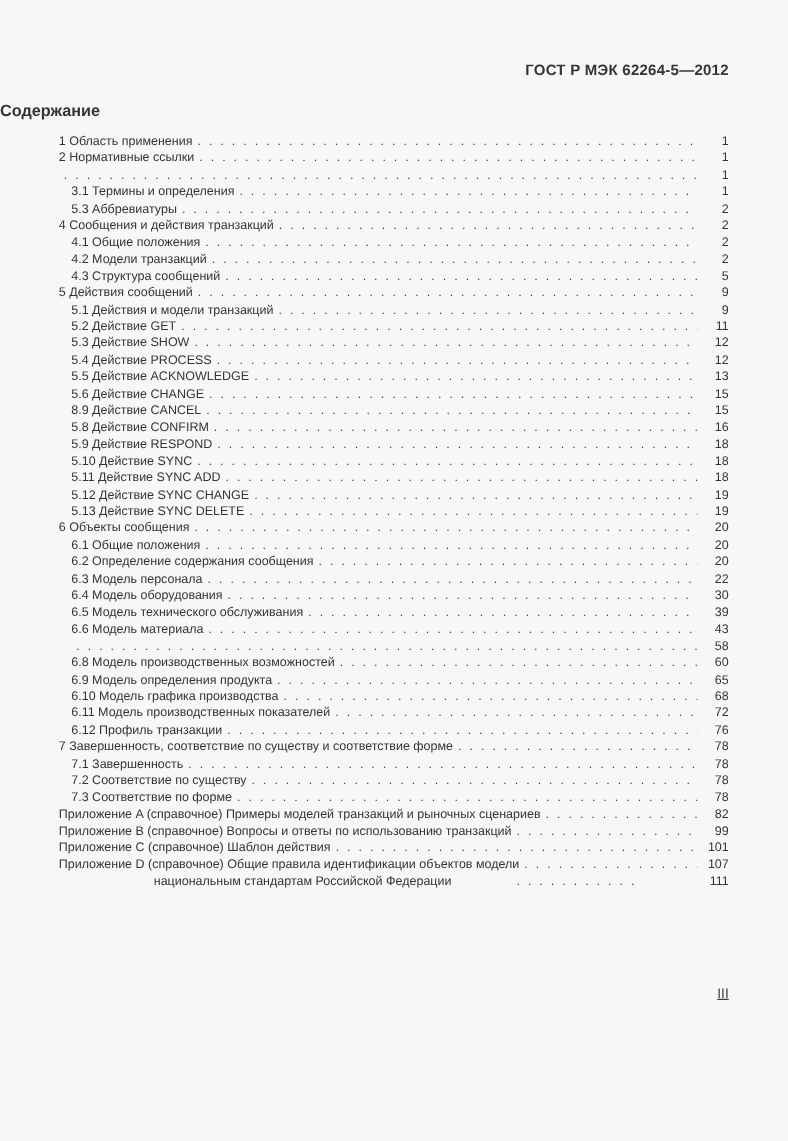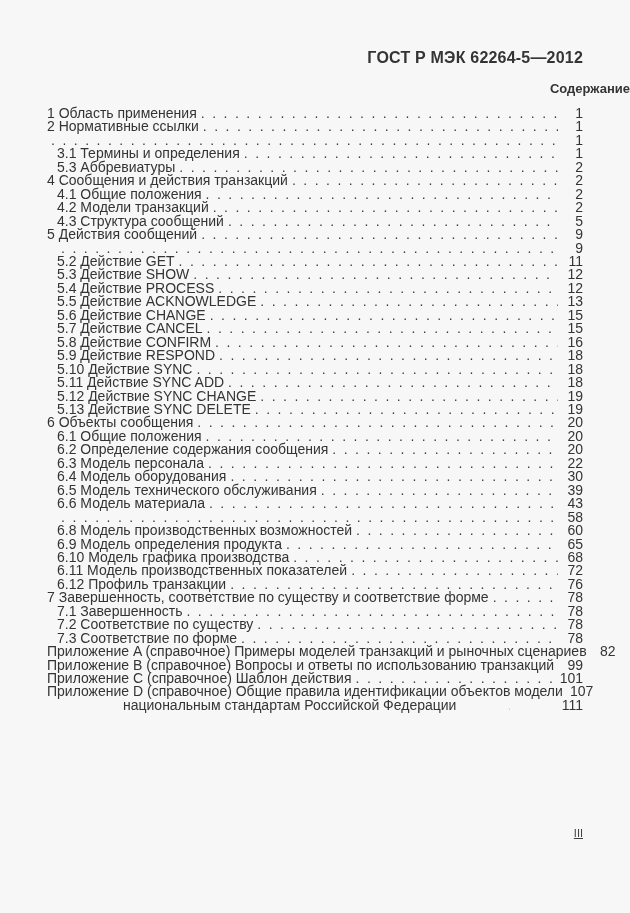--- a/index.html
+++ b/index.html
@@ -6,50 +6,50 @@
   body {
     width: 630px; height: 913px;
     background: #f7f7f7;
     color: #343434;
     font-family: "Liberation Sans", sans-serif;
     position: relative;
     overflow: hidden;
   }
   .doc-code {
     position: absolute; top: 49px; right: 47px;
-    font-size: 16px; font-weight: bold; letter-spacing: .2px;
+    font-size: 12px; font-weight: bold; letter-spacing: .2px;
     white-space: nowrap;
   }
   .page-title {
     position: absolute; top: 81px; left: 0; width: 630px;
-    text-align: right; font-size: 13px; font-weight: bold;
+    text-align: left; font-size: 13px; font-weight: bold;
   }
   .toc {
     position: absolute; top: 107px; left: 47px; width: 536px;
-    font-size: 14px;
+    font-size: 10px;
   }
   .row {
     display: flex; align-items: baseline;
     line-height: 13.45px; white-space: nowrap;
   }
   .row .label { flex: 0 0 auto; }
   .indent-1 { padding-left: 10px; }
   .dots {
     flex: 1 1 auto; overflow: hidden; white-space: nowrap;
     letter-spacing: 1.8px; margin: 0 3px 0 4px;
     color: #3c3c3c; text-align: right;
   }
   .page { flex: 0 0 22px; text-align: right; }
   .wrap-line1 {
     line-height: 13.45px; width: 530px;
     text-align: justify; text-align-last: justify;
   }
   .indent-2 { padding-left: 76px; gap: 48px; }
   .footer-page {
-    position: absolute; top: 827px; right: 47px;
+    position: absolute; top: 789px; right: 47px;
     font-size: 11px; color: #3f3f3f; text-decoration: underline;
   }
 </style>
 </head>
 <body>
 
 <div class="doc-code">ГОСТ Р МЭК 62264-5—2012</div>
 <div class="page-title">Содержание</div>
 <div class="toc" id="toc-list">
     <div class="row">
@@ -95,20 +95,21 @@
       <span class="label">4.3 Структура сообщений</span>
       <span class="dots">. . . . . . . . . . . . . . . . . . . . . . . . . . . . . . . . . . . . . . . . . . . . . . . . . . . . . . . . . . . . . . . . . . . . . . . . . . . . . . . . . . . . . . . . . . </span>
       <span class="page">5</span>
     </div>
     <div class="row">
       <span class="label">5 Действия сообщений</span>
       <span class="dots">. . . . . . . . . . . . . . . . . . . . . . . . . . . . . . . . . . . . . . . . . . . . . . . . . . . . . . . . . . . . . . . . . . . . . . . . . . . . . . . . . . . . . . . . . . </span>
       <span class="page">9</span>
     </div>
     <div class="row indent-1">
+      <span class="label">5.1 Действия и модели транзакций</span>
       <span class="dots">. . . . . . . . . . . . . . . . . . . . . . . . . . . . . . . . . . . . . . . . . . . . . . . . . . . . . . . . . . . . . . . . . . . . . . . . . . . . . . . . . . . . . . . . . . </span>
       <span class="page">9</span>
     </div>
     <div class="row indent-1">
       <span class="label">5.2 Действие GET</span>
       <span class="dots">. . . . . . . . . . . . . . . . . . . . . . . . . . . . . . . . . . . . . . . . . . . . . . . . . . . . . . . . . . . . . . . . . . . . . . . . . . . . . . . . . . . . . . . . . . </span>
       <span class="page">11</span>
     </div>
     <div class="row indent-1">
       <span class="label">5.3 Действие SHOW</span>
@@ -124,21 +125,21 @@
       <span class="label">5.5 Действие ACKNOWLEDGE</span>
       <span class="dots">. . . . . . . . . . . . . . . . . . . . . . . . . . . . . . . . . . . . . . . . . . . . . . . . . . . . . . . . . . . . . . . . . . . . . . . . . . . . . . . . . . . . . . . . . . </span>
       <span class="page">13</span>
     </div>
     <div class="row indent-1">
       <span class="label">5.6 Действие CHANGE</span>
       <span class="dots">. . . . . . . . . . . . . . . . . . . . . . . . . . . . . . . . . . . . . . . . . . . . . . . . . . . . . . . . . . . . . . . . . . . . . . . . . . . . . . . . . . . . . . . . . . </span>
       <span class="page">15</span>
     </div>
     <div class="row indent-1">
-      <span class="label">5.7 Действие CANCEL</span>
+      <span class="label">8.9 Действие CANCEL</span>
       <span class="dots">. . . . . . . . . . . . . . . . . . . . . . . . . . . . . . . . . . . . . . . . . . . . . . . . . . . . . . . . . . . . . . . . . . . . . . . . . . . . . . . . . . . . . . . . . . </span>
       <span class="page">15</span>
     </div>
     <div class="row indent-1">
       <span class="label">5.8 Действие CONFIRM</span>
       <span class="dots">. . . . . . . . . . . . . . . . . . . . . . . . . . . . . . . . . . . . . . . . . . . . . . . . . . . . . . . . . . . . . . . . . . . . . . . . . . . . . . . . . . . . . . . . . . </span>
       <span class="page">16</span>
     </div>
     <div class="row indent-1">
       <span class="label">5.9 Действие RESPOND</span>

